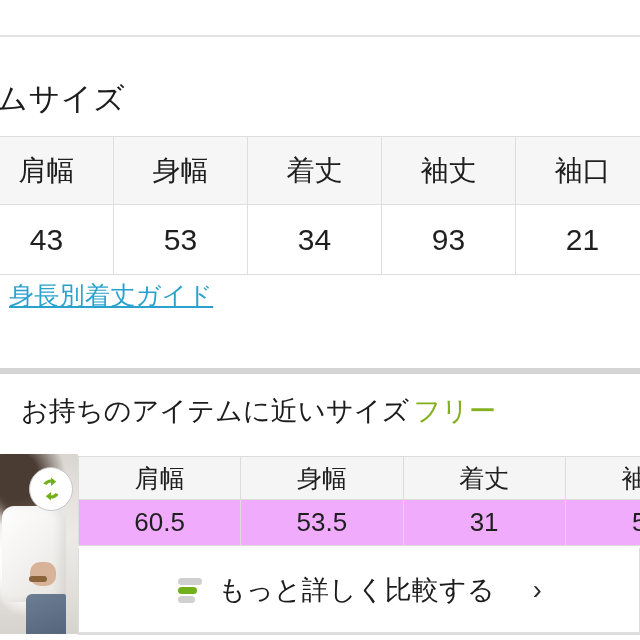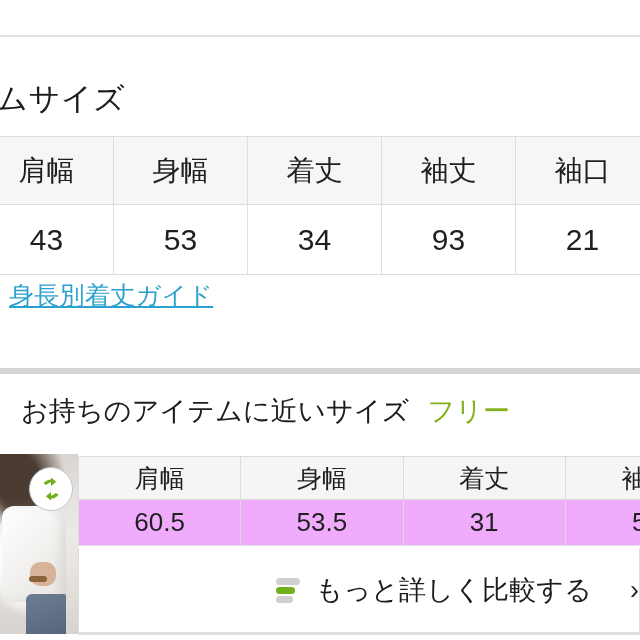--- a/index.html
+++ b/index.html
@@ -116,21 +116,21 @@
     left: 21px;
     top: 392px;
     font-size: 27px;
     line-height: 38px;
     white-space: nowrap;
     color: #1c1c1c;
     letter-spacing: 0.2px;
   }
   .compare-heading .size-tag {
     color: #83b01c;
-    margin-left: 18px;
+    margin-left: 4px;
     font-size: 27px;
   }
 
   
   .compare-block {
     position: absolute;
     left: 0;
     top: 454px;
     width: 640px;
     height: 180px;
@@ -242,21 +242,21 @@
     left: 78px;
     top: 94px;
     width: 562px;
     height: 85px;
     border: 1px solid #dcdcdc;
     border-top: none;
     box-sizing: border-box;
     background: #fff;
     display: flex;
     align-items: center;
-    justify-content: flex-end;
+    justify-content: center;
     cursor: pointer;
   }
   .compare-more-inner {
     display: flex;
     align-items: center;
     gap: 14px;
   }
   .bars-icon {
     width: 28px;
     height: 28px;

